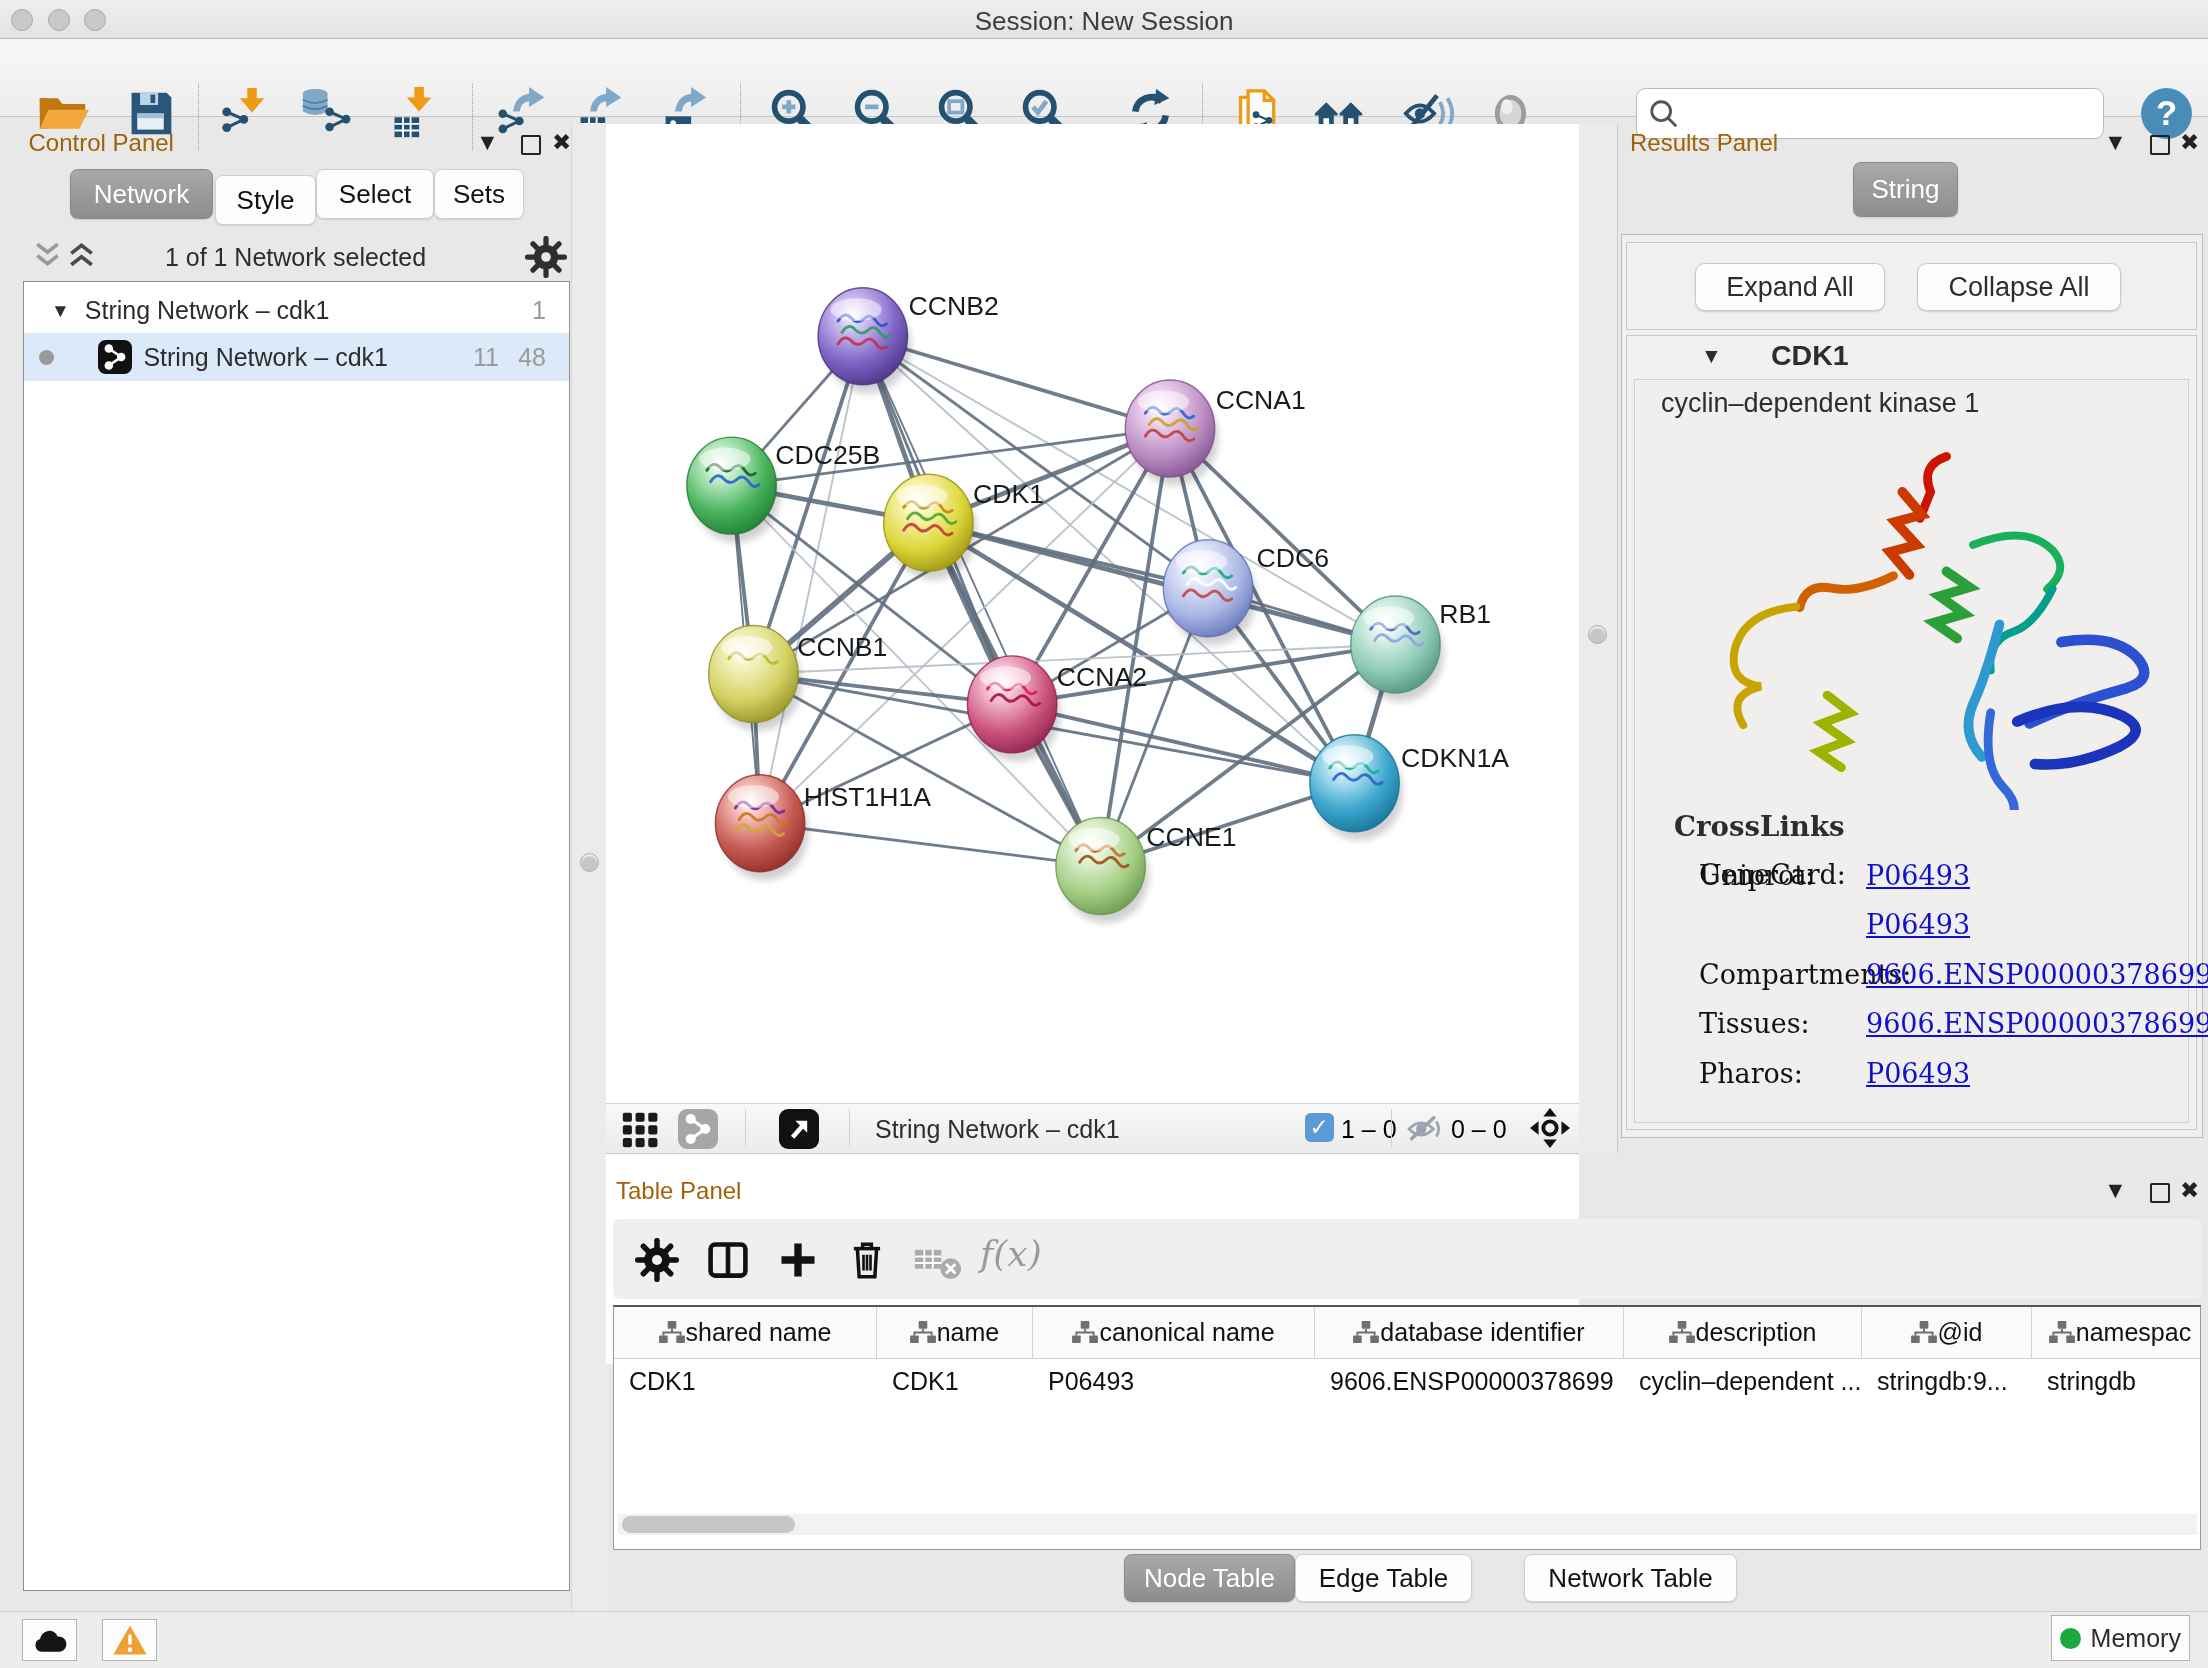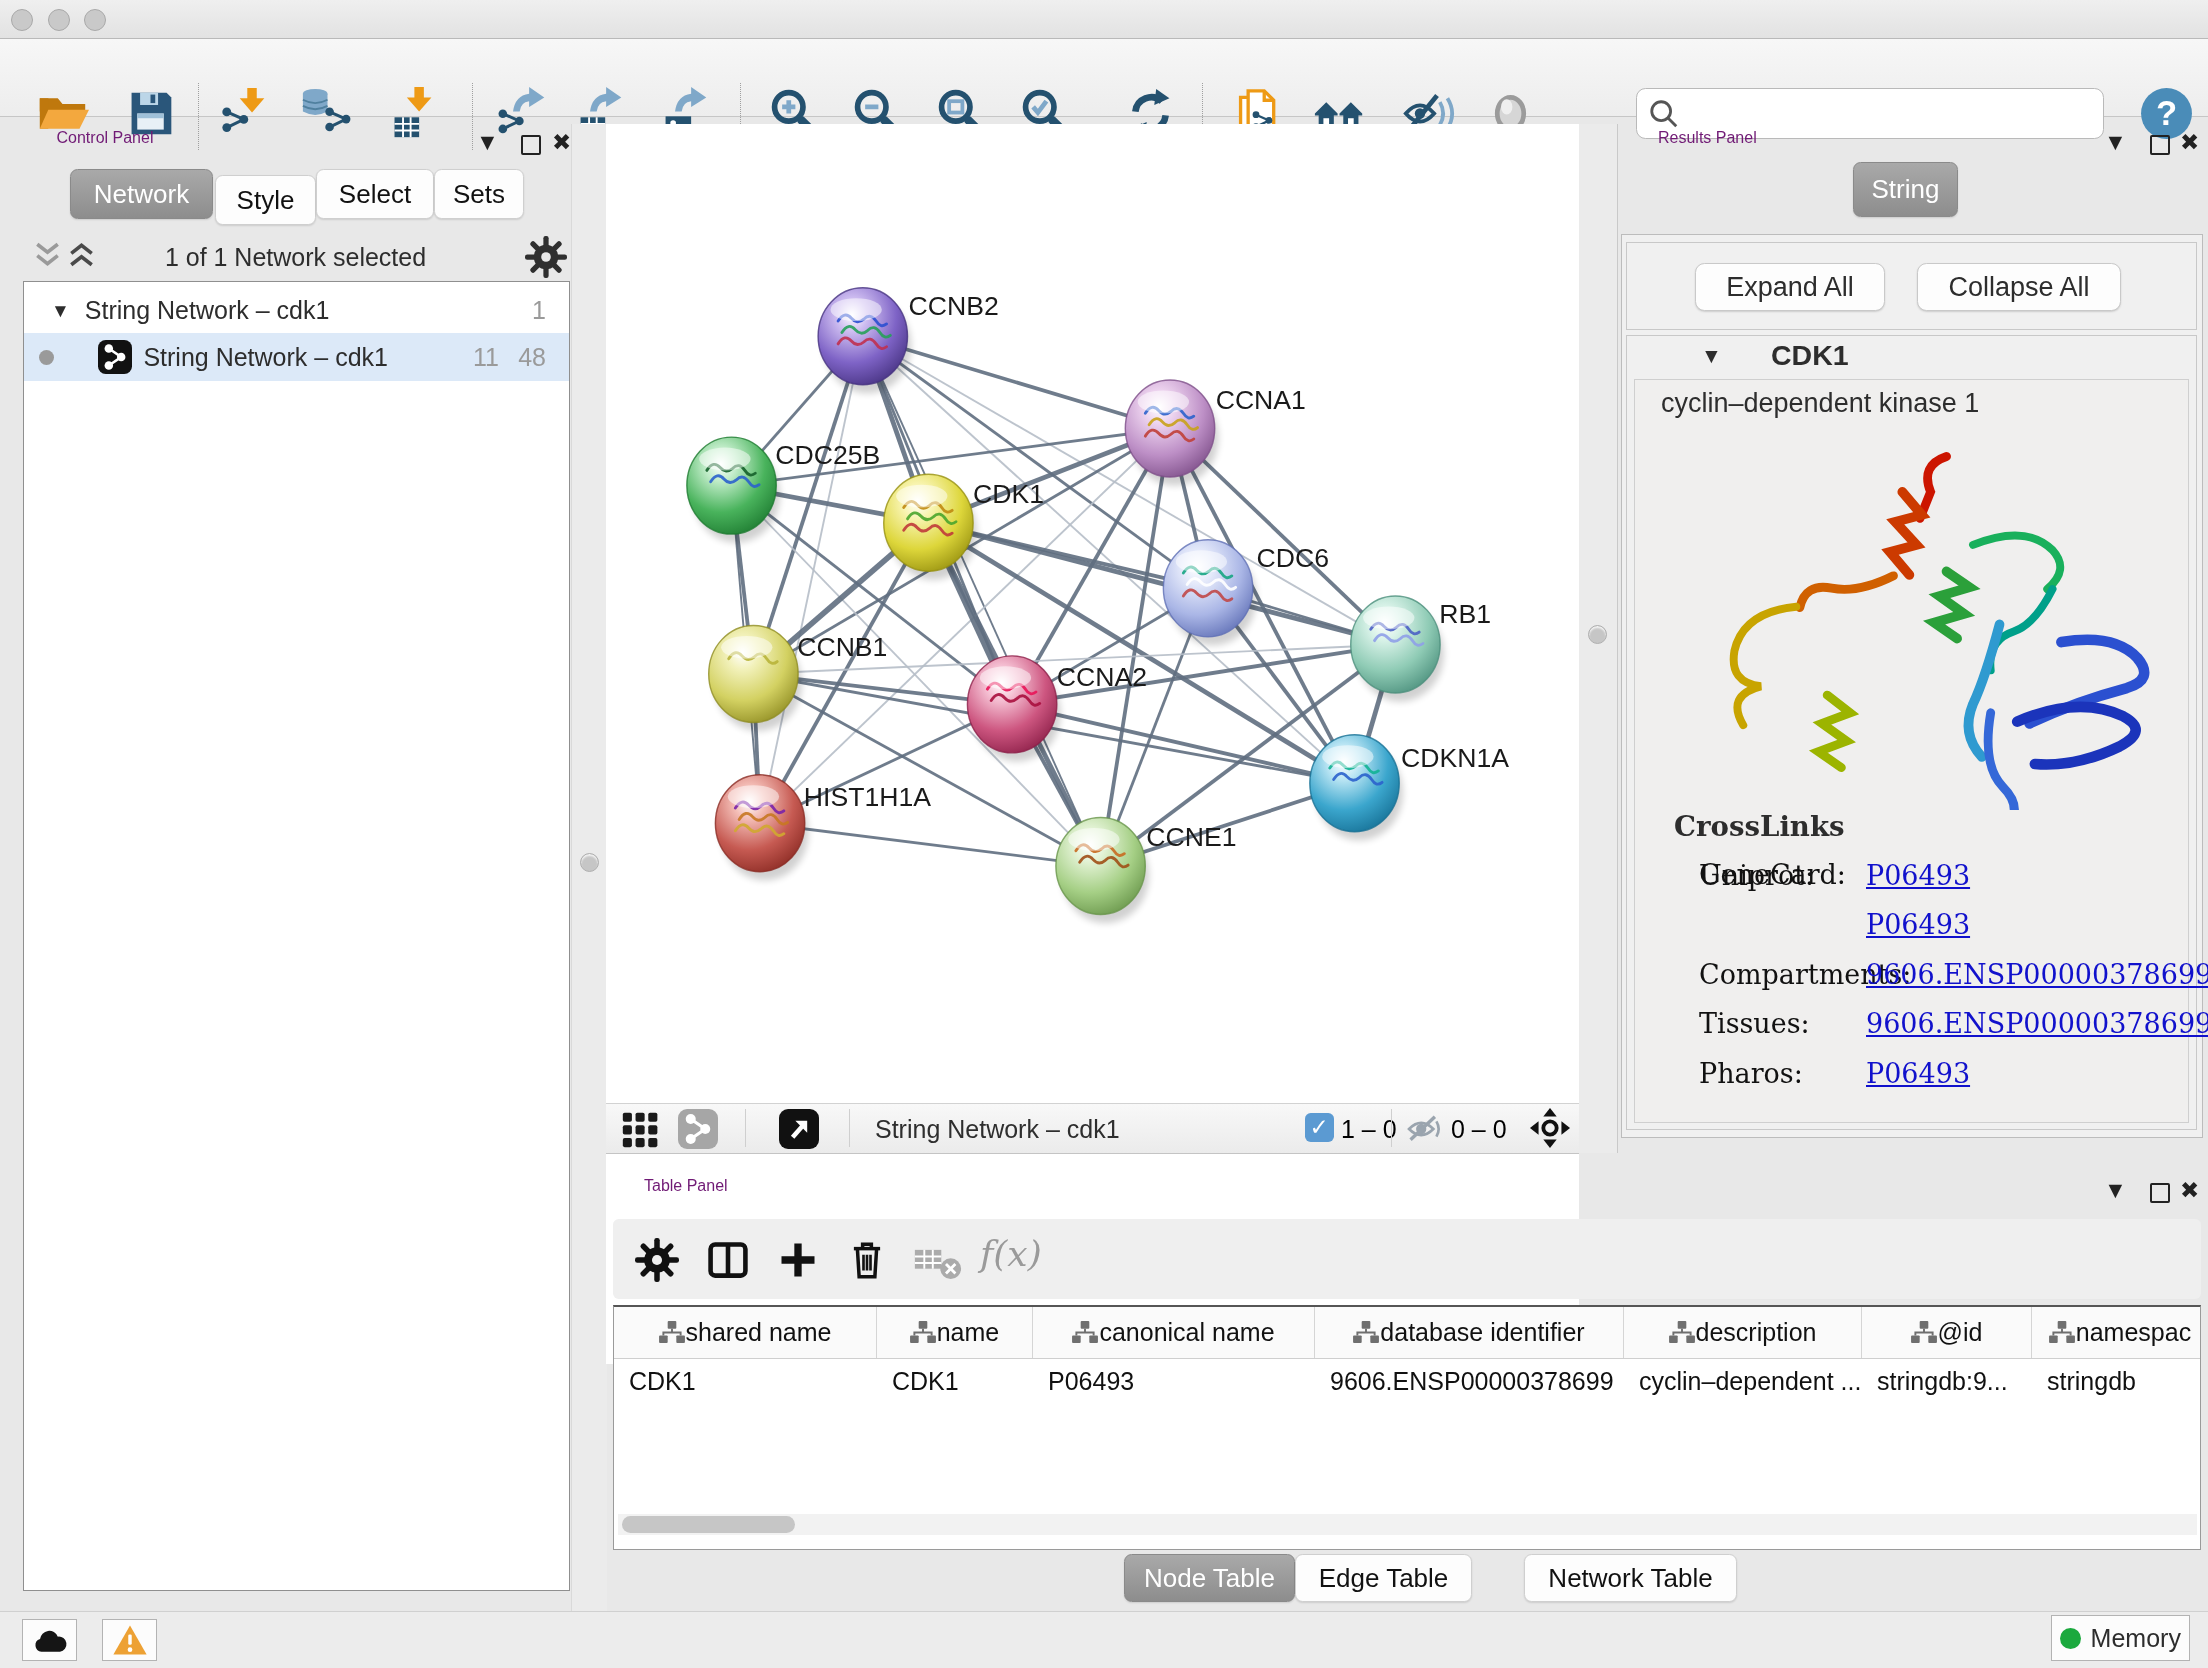--- a/index.html
+++ b/index.html
@@ -14,21 +14,21 @@
   
   #toolbar{left:0;top:39px;width:2208px;height:77px;background:linear-gradient(#f7f7f7,#ededed);
            border-bottom:1px solid #c6c6c6;}
   .tb-btn{width:55px;height:55px;top:48px;cursor:default;}
   .tb-sep{top:44px;width:0;height:67px;border-left:1.9px dotted #9f9f9f;}
   #search-box{left:1636px;top:49px;width:468px;height:51px;background:#fff;border:1.9px solid #b9b9b9;
               border-radius:9.5px;display:flex;align-items:center;padding-left:11.4px;box-sizing:border-box;}
   #search-input{border:none;outline:none;font-size:25px;flex:1;background:transparent;
                 font-family:"Liberation Sans",sans-serif;}
   
-  .panel-title{font-size:16px;color:#701a75;margin-left:28px;}
+  .panel-title{font-size:24px;color:#a16207;}
   .win-ctl{font-size:23px;color:#222;line-height:23px;}
   .float-box{width:16px;height:16px;border:2.4px solid #222;border-radius:1.9px;}
   .tab{display:flex;align-items:center;justify-content:center;font-size:26px;border-radius:7.6px;
        background:#fdfdfd;border:1px solid #cfcfcf;color:#111;box-shadow:0 1px 1.9px rgba(0,0,0,.12);}
   .tab.sel{background:linear-gradient(#a9a9a9,#8d8d8d);color:#fff;border-color:#8a8a8a;}
   
   #tree-box{left:23px;top:281px;width:547px;height:1310px;background:#fff;border:1.9px solid #8f8f8f;box-sizing:border-box;}
   .tree-row{position:absolute;left:0;width:100%;height:46px;display:flex;align-items:center;font-size:25px;}
   .count{color:#9a9a9a;}
   
@@ -75,20 +75,21 @@
   #memory-dot{width:21px;height:21px;border-radius:50%;background:#1ba93e;}
   svg{display:block;}
 </style>
 </head>
 <body>
 
 <div id="titlebar" class="abs">
   <div class="tlight abs" style="left:11.4px"></div>
   <div class="tlight abs" style="left:48px"></div>
   <div class="tlight abs" style="left:84px"></div>
+  <div id="win-title" class="abs">Session: New Session</div>
 </div>
 
 <div id="toolbar" class="abs">
   <div id="search-box" class="abs">
     <span>
       <svg width="32" height="32" viewBox="0 0 34 34">
           <circle cx="14" cy="14" r="10" fill="none" stroke="#555" stroke-width="3"></circle>
           <line x1="21" y1="21" x2="30" y2="30" stroke="#555" stroke-width="3"></line>
         </svg>
     </span>

